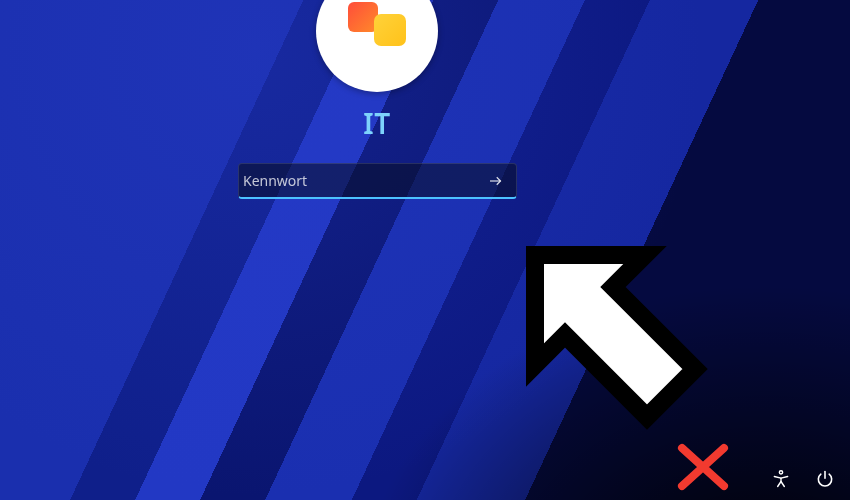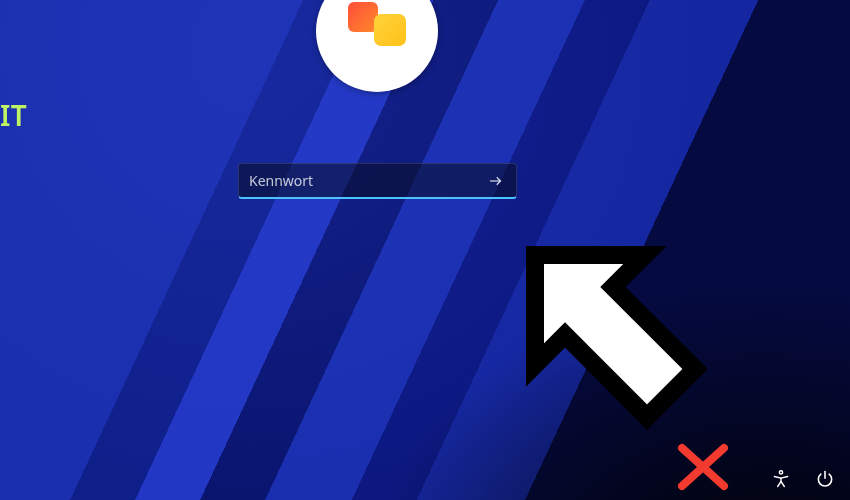--- a/index.html
+++ b/index.html
@@ -38,37 +38,37 @@
       width: 122px; height: 122px;
       border-radius: 50%;
       background: #fff;
       display: flex; align-items: center; justify-content: center;
       box-shadow: 0 2px 6px rgba(0,0,0,0.3);
     }
     .avatar svg { width: 70px; height: 70px; }
 
     .username {
       position: absolute;
-      top: 96px; left: 0; width: 754px;
-      text-align: left;
-      color: #bef264;
+      top: 104px; left: 0; width: 754px;
+      text-align: center;
+      color: #7dd3fc;
       font-size: 28px; font-weight: 600;
       letter-spacing: 0.5px;
     }
 
     .password-box {
       position: absolute;
       top: 163px; left: 238px;
       width: 279px; height: 36px;
       background: rgba(8, 12, 35, 0.55);
       border: 1px solid rgba(255,255,255,0.12);
       border-bottom: 2px solid #4cc2ff;
       border-radius: 4px;
       display: flex; align-items: center;
-      padding: 0 6px 0 10px;
+      padding: 0 6px 0 4px;
     }
     .password-box input {
       flex: 1;
       background: transparent; border: none; outline: none;
       color: #fff; font-size: 14px;
       font-family: inherit;
     }
     .password-box input::placeholder { color: rgba(255,255,255,0.75); }
     .submit-arrow {
       width: 28px; height: 28px;

